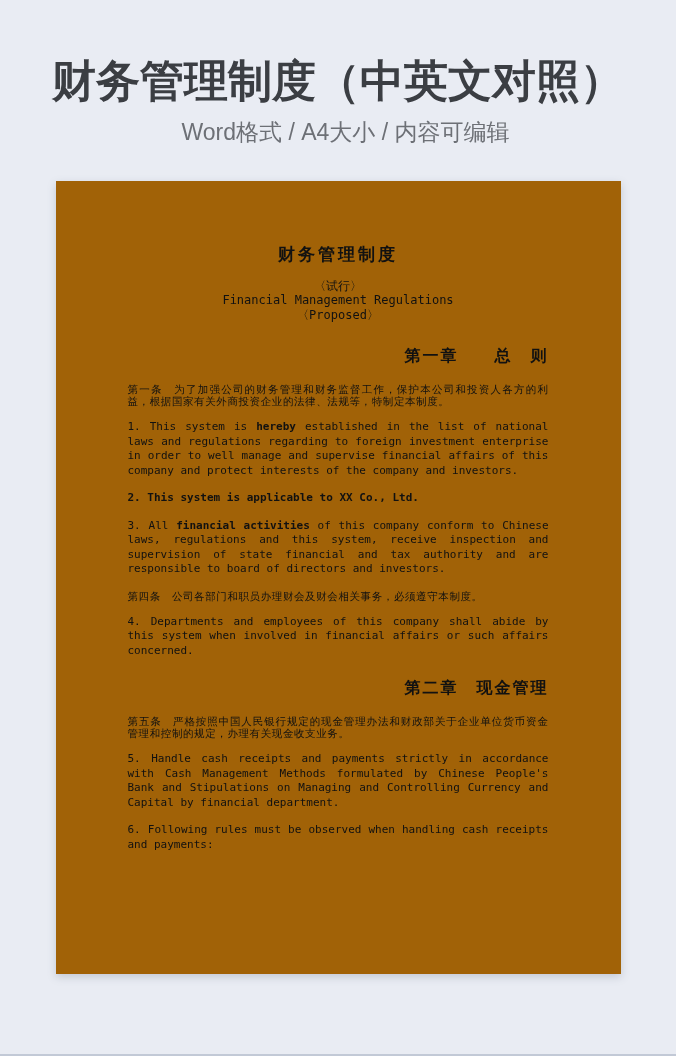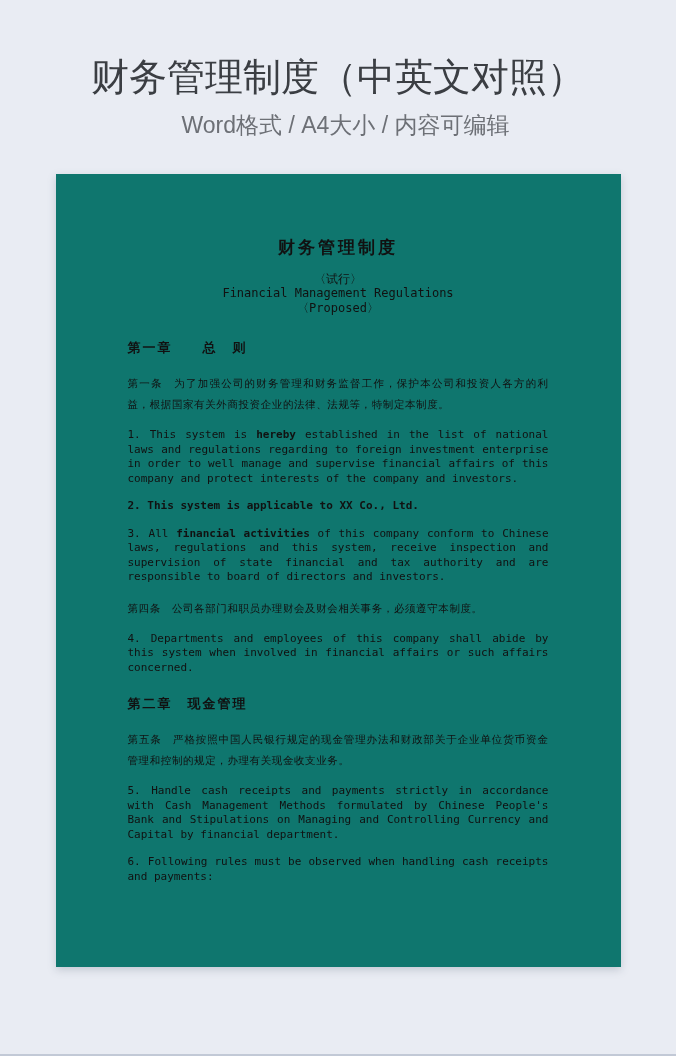--- a/index.html
+++ b/index.html
@@ -6,36 +6,36 @@
   body {
     width: 676px; height: 1056px;
     background: #e9ecf3;
     font-family: "Liberation Sans", sans-serif;
     position: relative;
     overflow: hidden;
   }
   .banner { padding-top: 56px; text-align: center; }
   .banner-title {
     margin: 0;
-    font-size: 38px;
+    font-size: 44px;
     line-height: 1.15;
-    font-weight: 400;
+    font-weight: 700;
     color: #3b3e43;
     letter-spacing: 0px;
   }
   .banner-subtitle {
     margin: 10px 0 0 15px;
     font-size: 23px;
     color: #6d7076;
     font-weight: 400;
   }
   .page {
     width: 565px; height: 793px;
     margin: 33px auto 0 auto;
-    background: #0f766e;
+    background: #a16207;
     box-shadow: 0 3px 8px rgba(100,110,130,0.28);
     padding: 48px 72px 0 72px;
     box-sizing: border-box;
     overflow: hidden;
   }
   .doc-title {
     margin: 14px 0 0 0;
     text-align: center;
     font-family: "DejaVu Serif", "Liberation Serif", serif;
     font-size: 17px;
@@ -47,31 +47,31 @@
     margin-top: 13px;
     text-align: center;
     font-family: "DejaVu Sans Mono", "Liberation Mono", monospace;
     font-size: 12px;
     line-height: 14.5px;
     color: #111;
   }
   .doc-blocks { margin-top: 24px; }
   .blk { margin: 0 0 13px 0; color: #111; }
   .blk.chapter {
-    text-align: left;
+    text-align: right;
     font-family: "DejaVu Serif", "Liberation Serif", serif;
-    font-size: 13px;
+    font-size: 16px;
     font-weight: 700;
     letter-spacing: 2px;
     margin: 20px 0 16px 0;
   }
   .blk.zh {
     font-family: "DejaVu Serif", "Liberation Serif", serif;
     font-size: 10.5px;
-    line-height: 21px;
+    line-height: 12px;
     letter-spacing: 0.6px;
     text-align: justify;
   }
   .blk.en {
     font-family: "DejaVu Sans Mono", "Liberation Mono", monospace;
     font-size: 11px;
     line-height: 14.5px;
     text-align: justify;
   }
   .blk .b { font-weight: 700; }

